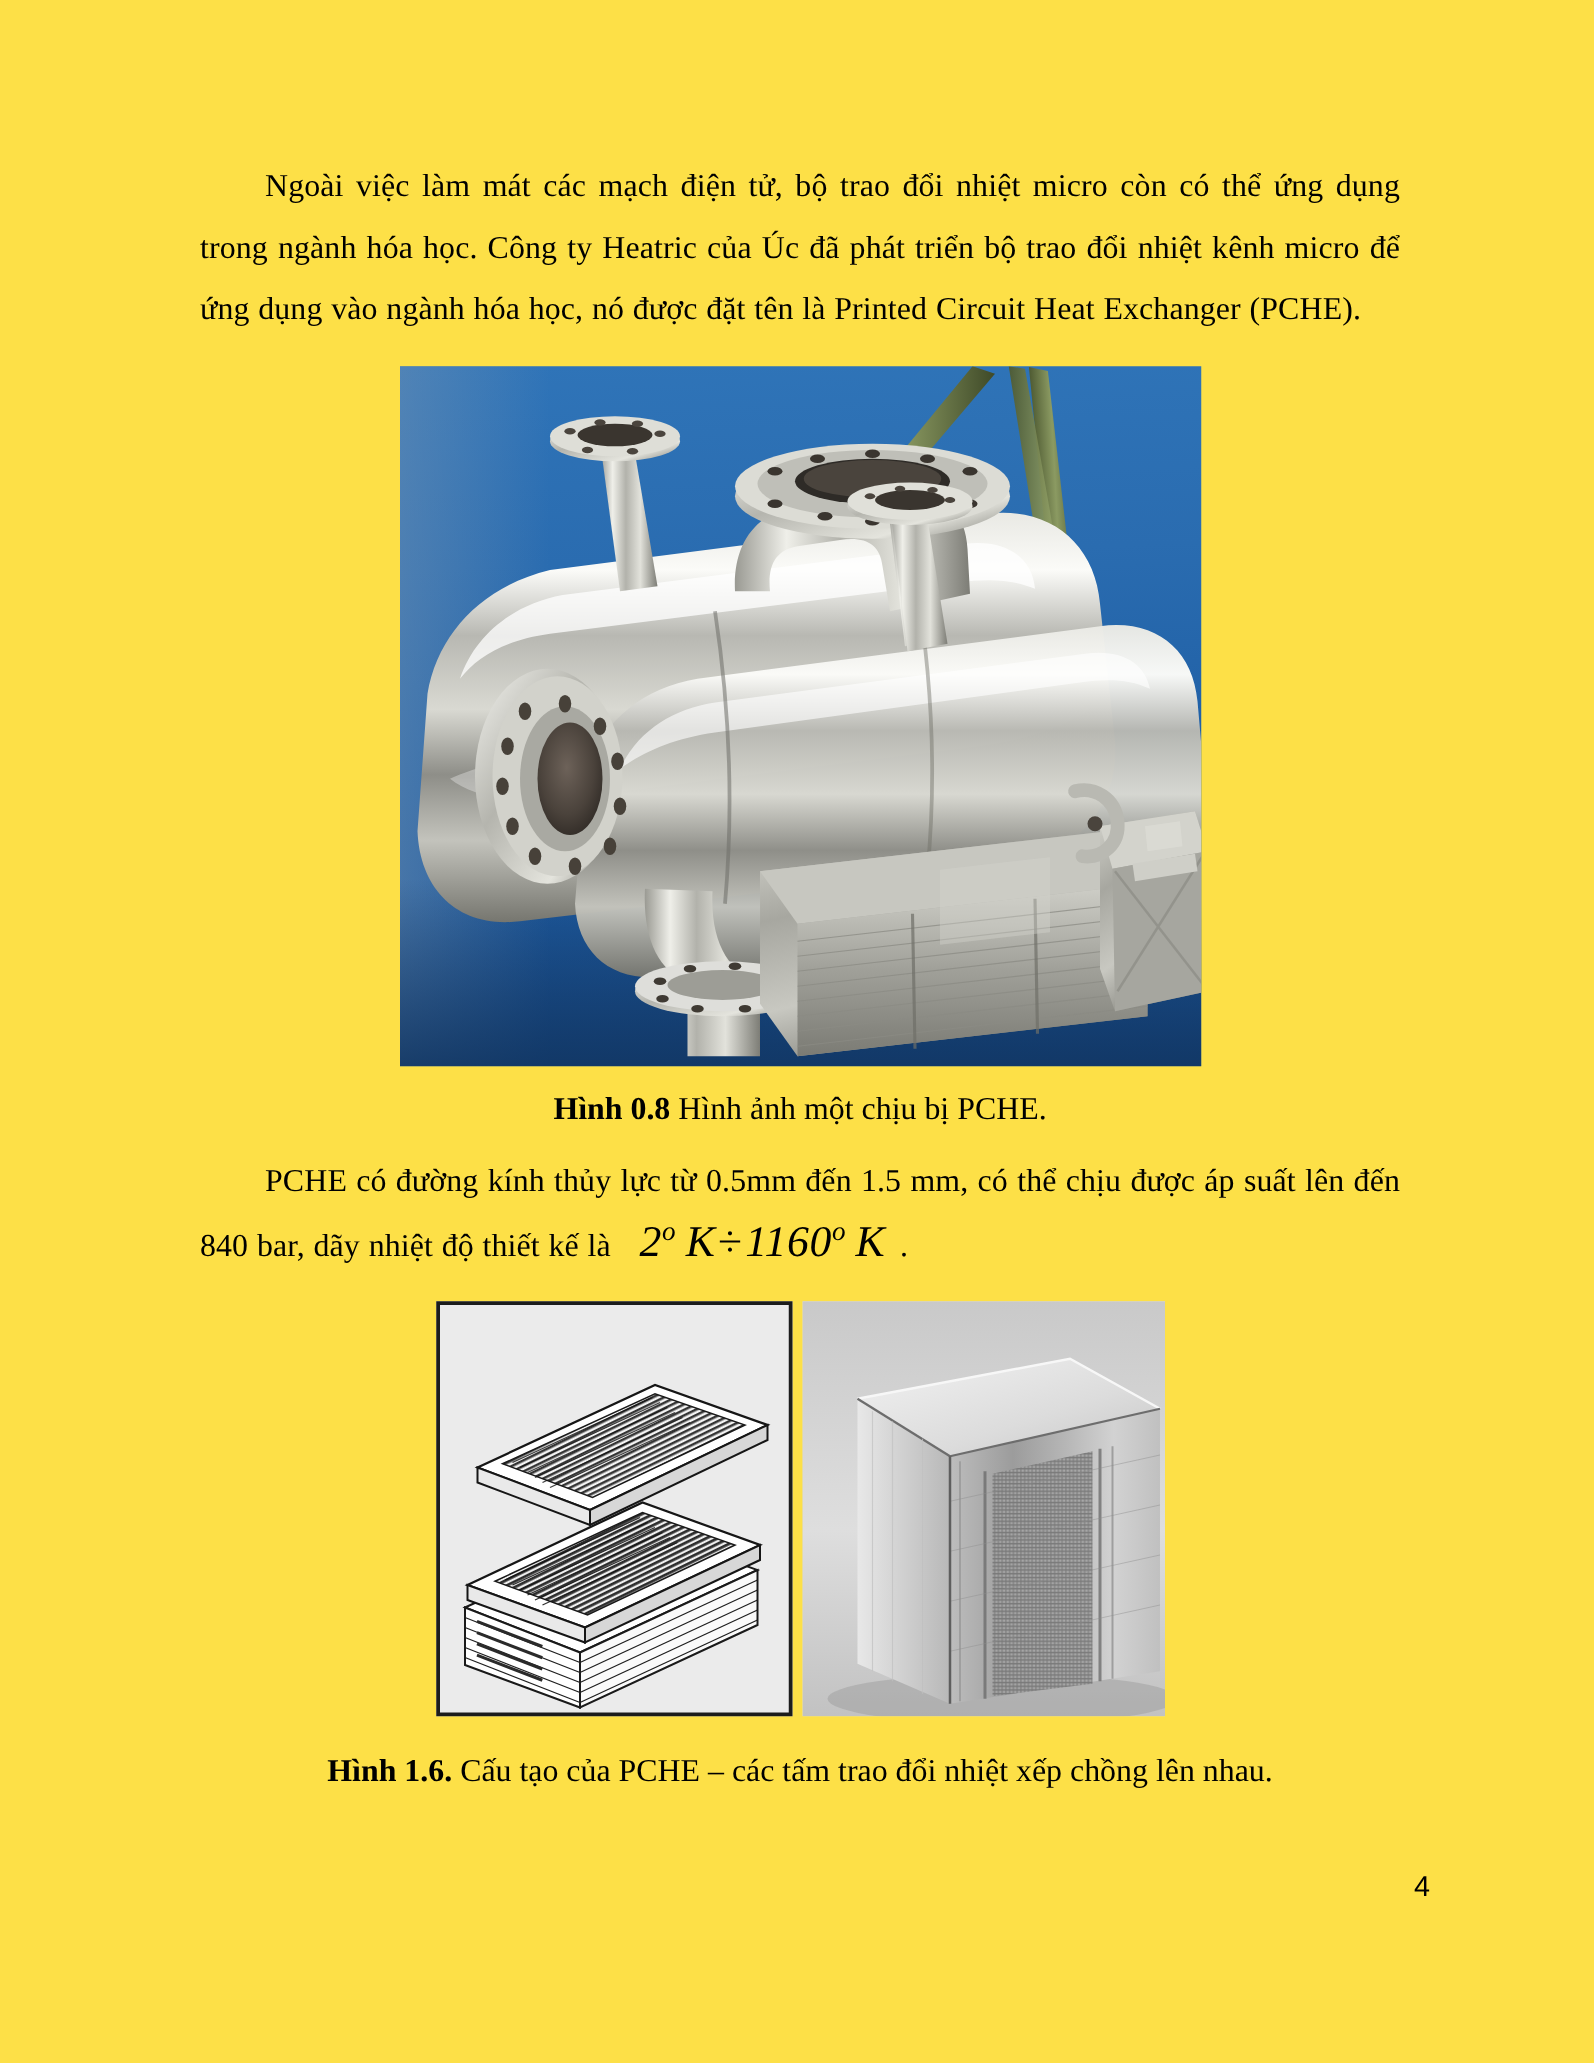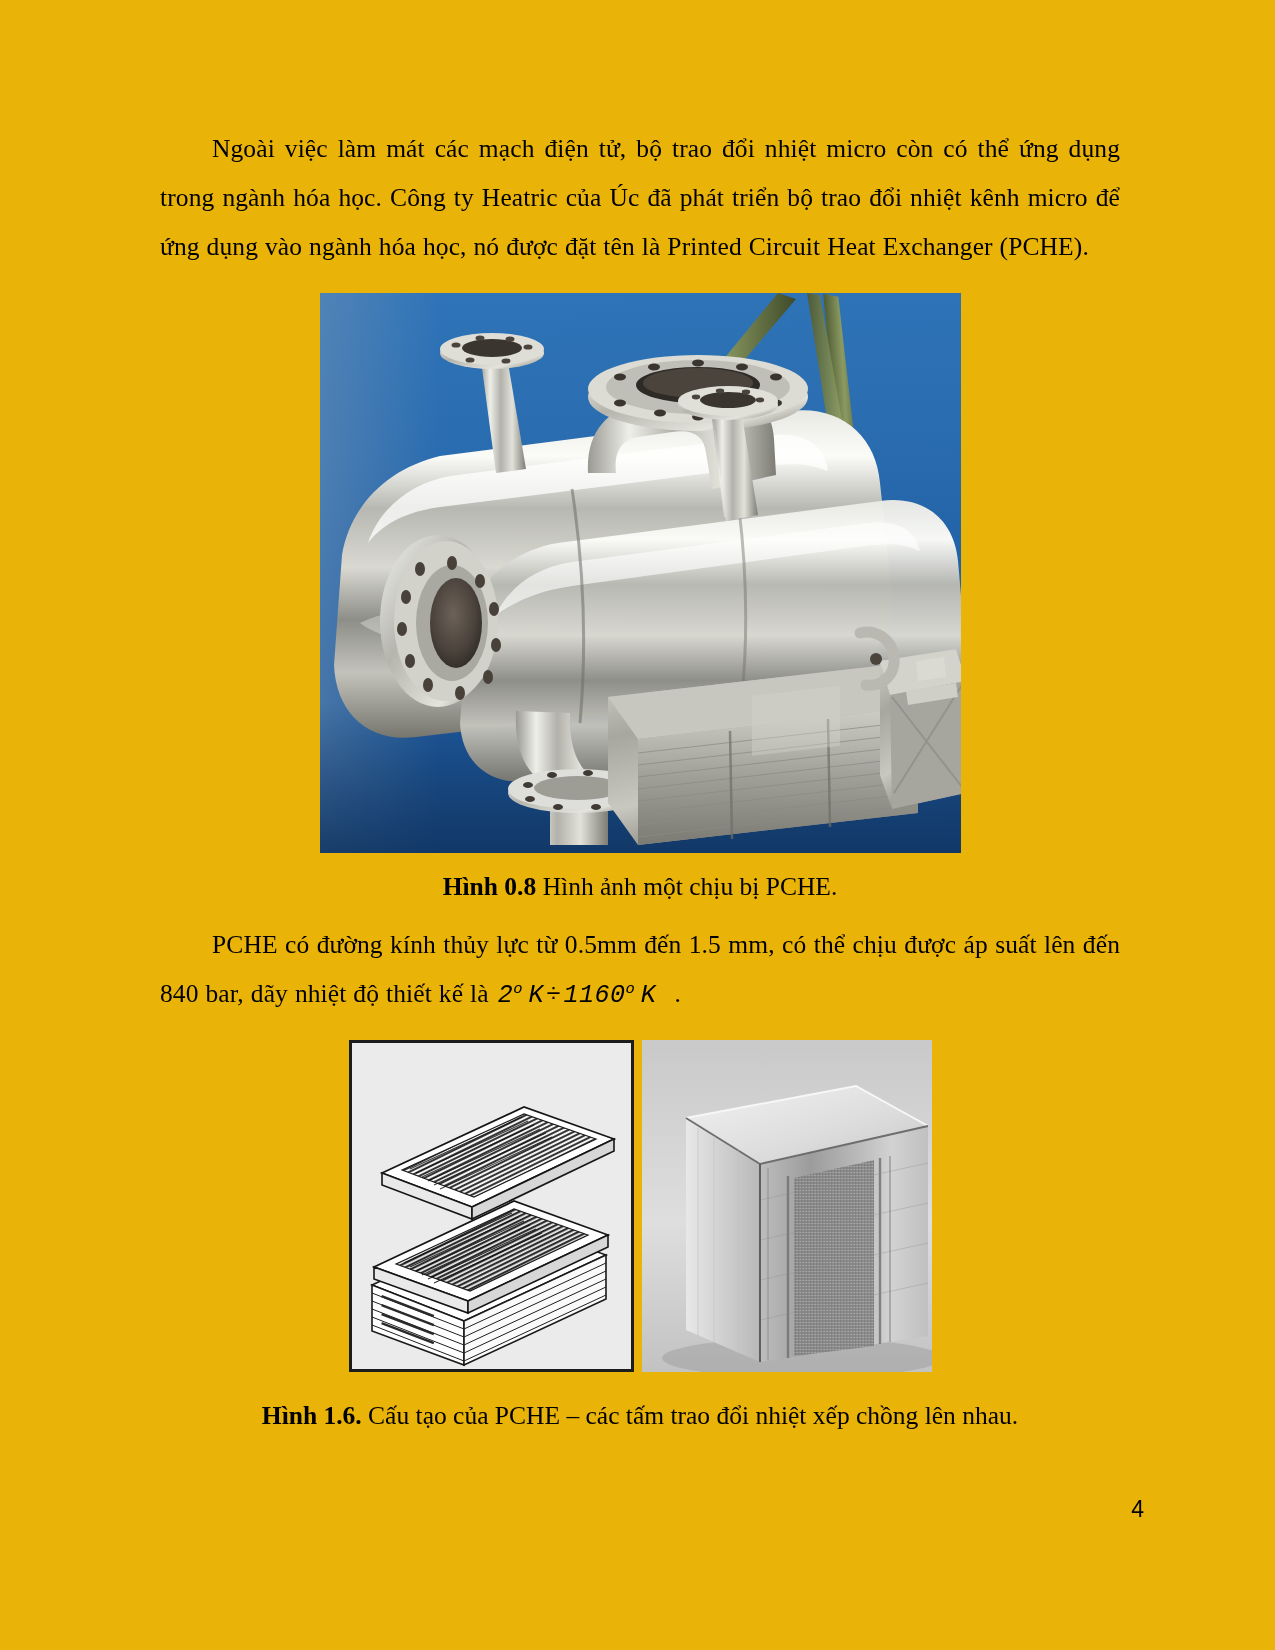--- a/index.html
+++ b/index.html
@@ -8,21 +8,21 @@
     background: #ffffff;
   }
   body {
     font-family: "Liberation Serif", "DejaVu Serif", serif;
     color: #000000;
   }
   .page {
     position: relative;
     width: 1275px;
     height: 1650px;
-    background: #eab308;
+    background: #fde047;
     overflow: hidden;
     margin: 0 auto;
   }
   .content {
     position: absolute;
     left: 160px;
     top: 124px;
     width: 960px;
   }
   p.body-text {
@@ -67,25 +67,26 @@
   .caption {
     margin: 0;
     font-size: 25.5px;
     line-height: 40px;
     text-align: center;
   }
   .caption b { font-weight: bold; }
 
   
   .math {
-    font-family: Liberation Mono, monospace;
+    font-family: Liberation Serif, serif;
     font-style: italic;
-    font-size: 25px;
+    font-size: 35px;
     letter-spacing: 0.5px;
     padding: 0 2px;
+    margin-left: 14px;
   }
   .math sup {
     font-size: 0.62em;
     font-style: italic;
     vertical-align: super;
     line-height: 0;
   }
   .math .op { font-style: normal; padding: 0 2px; }
 
   

